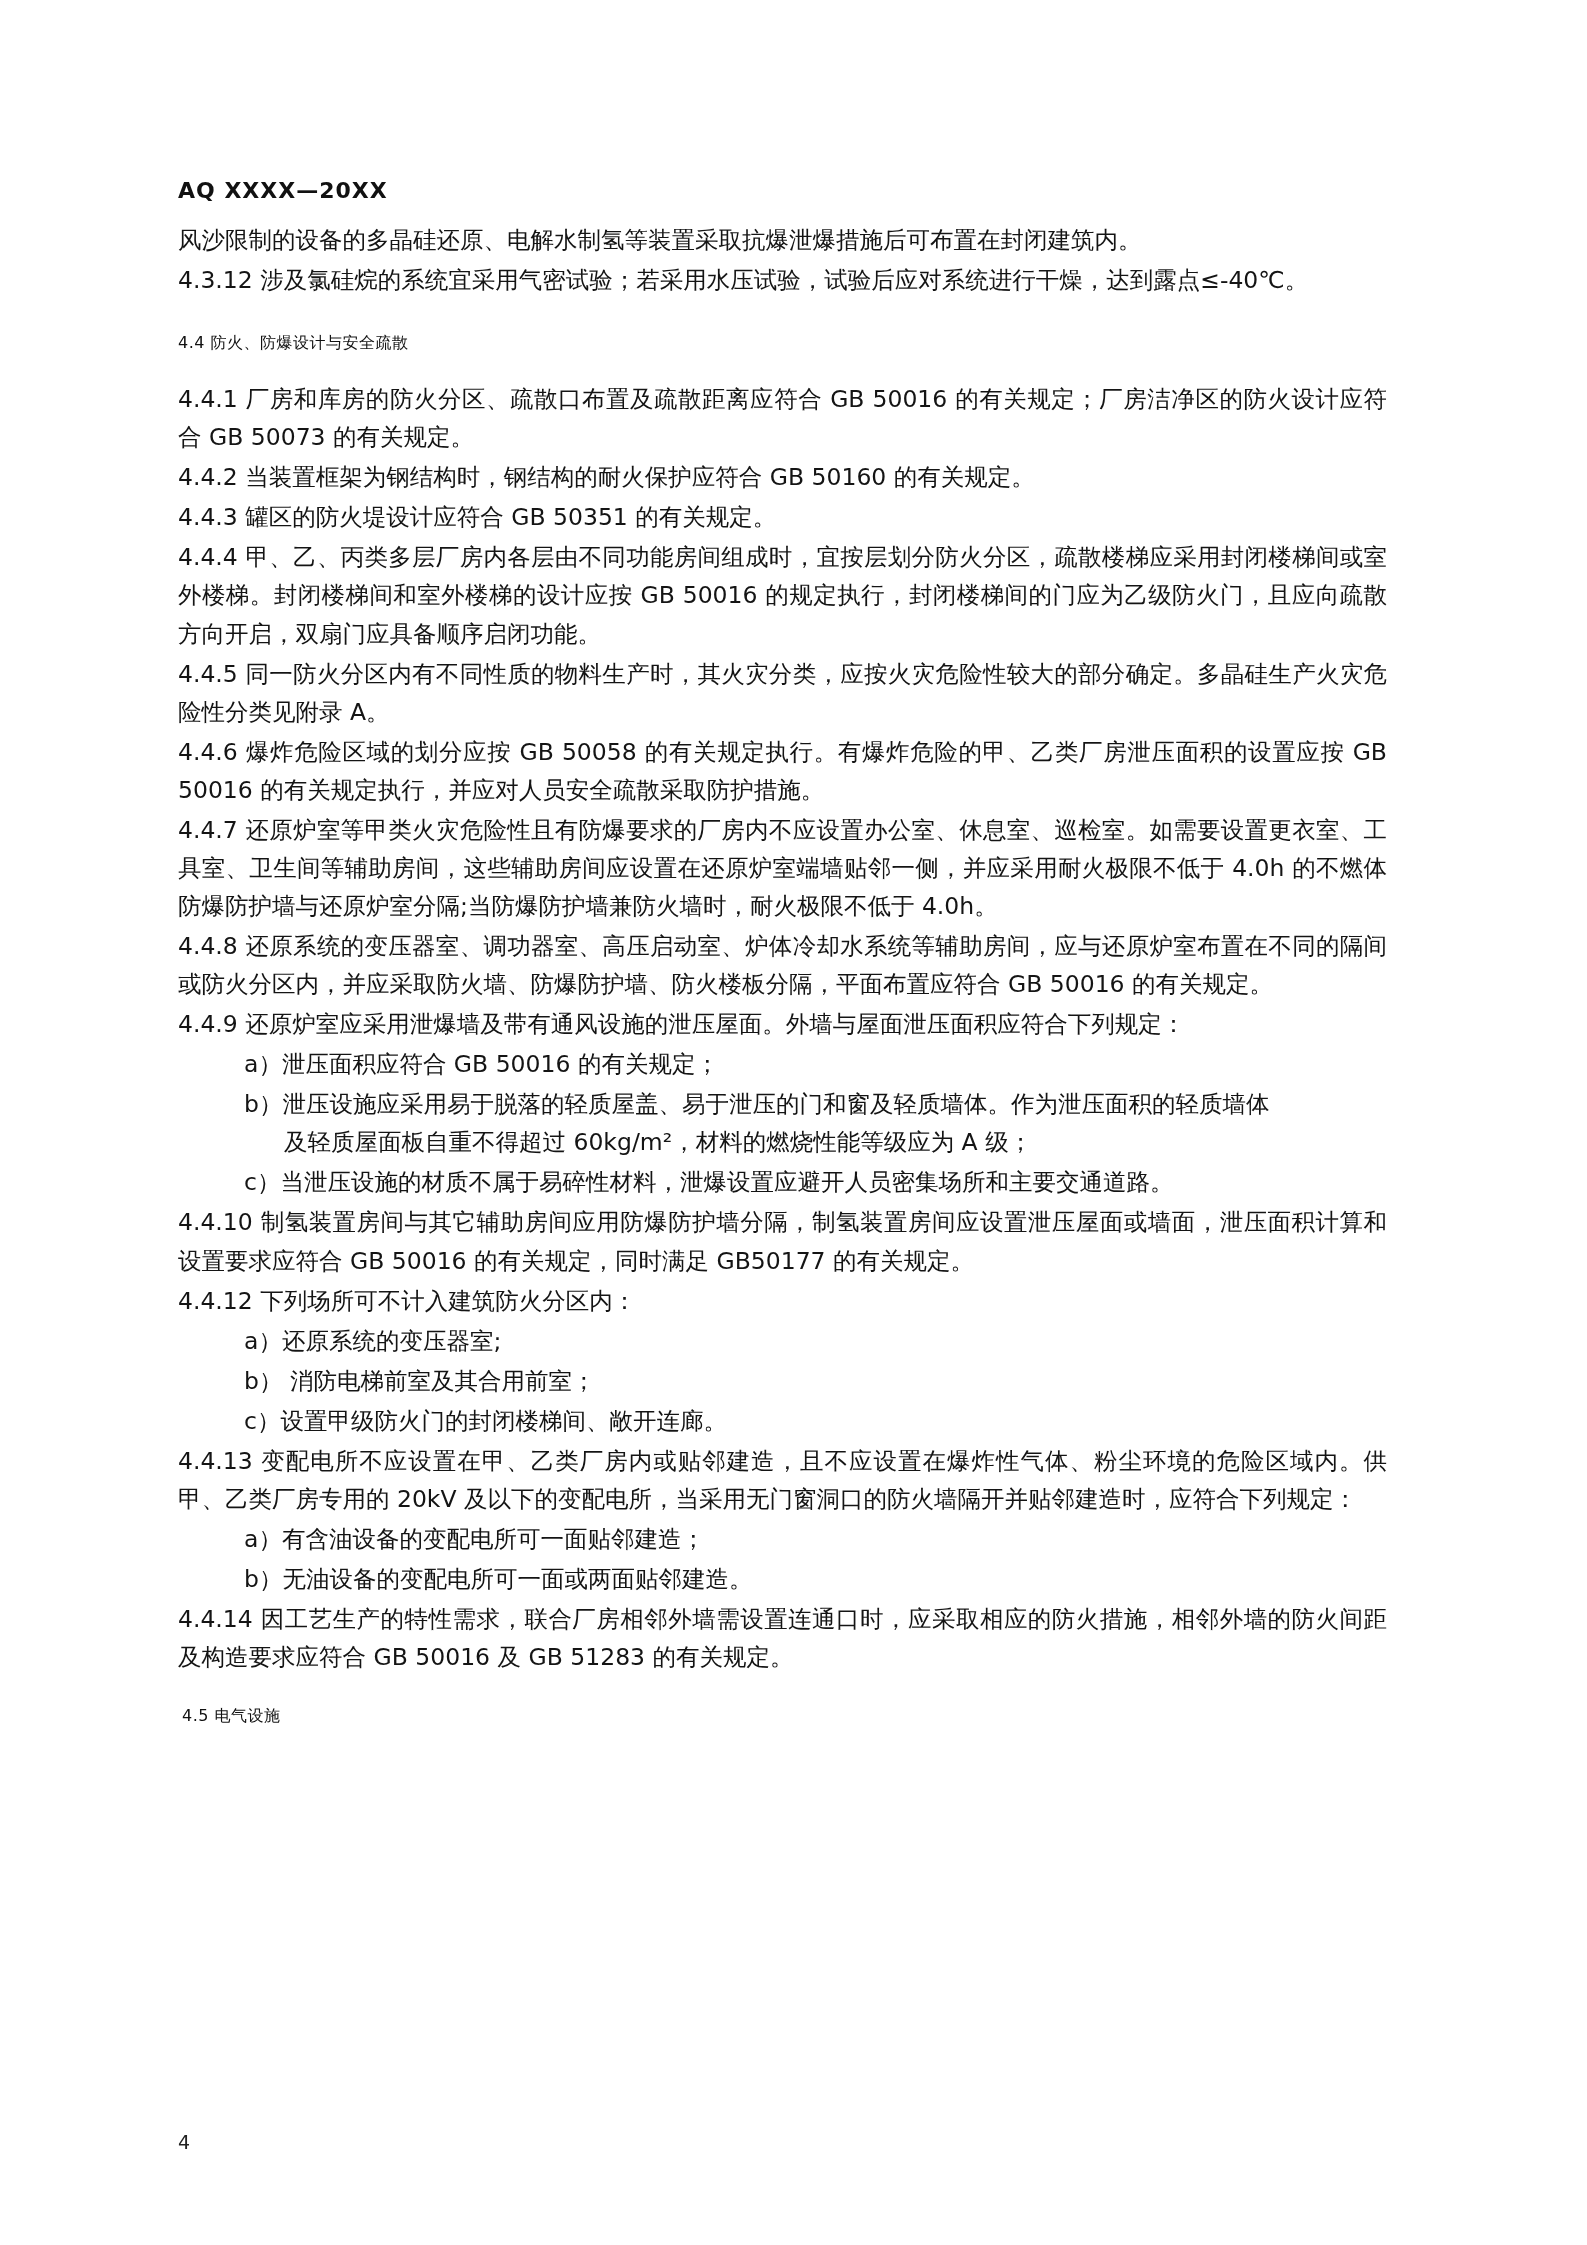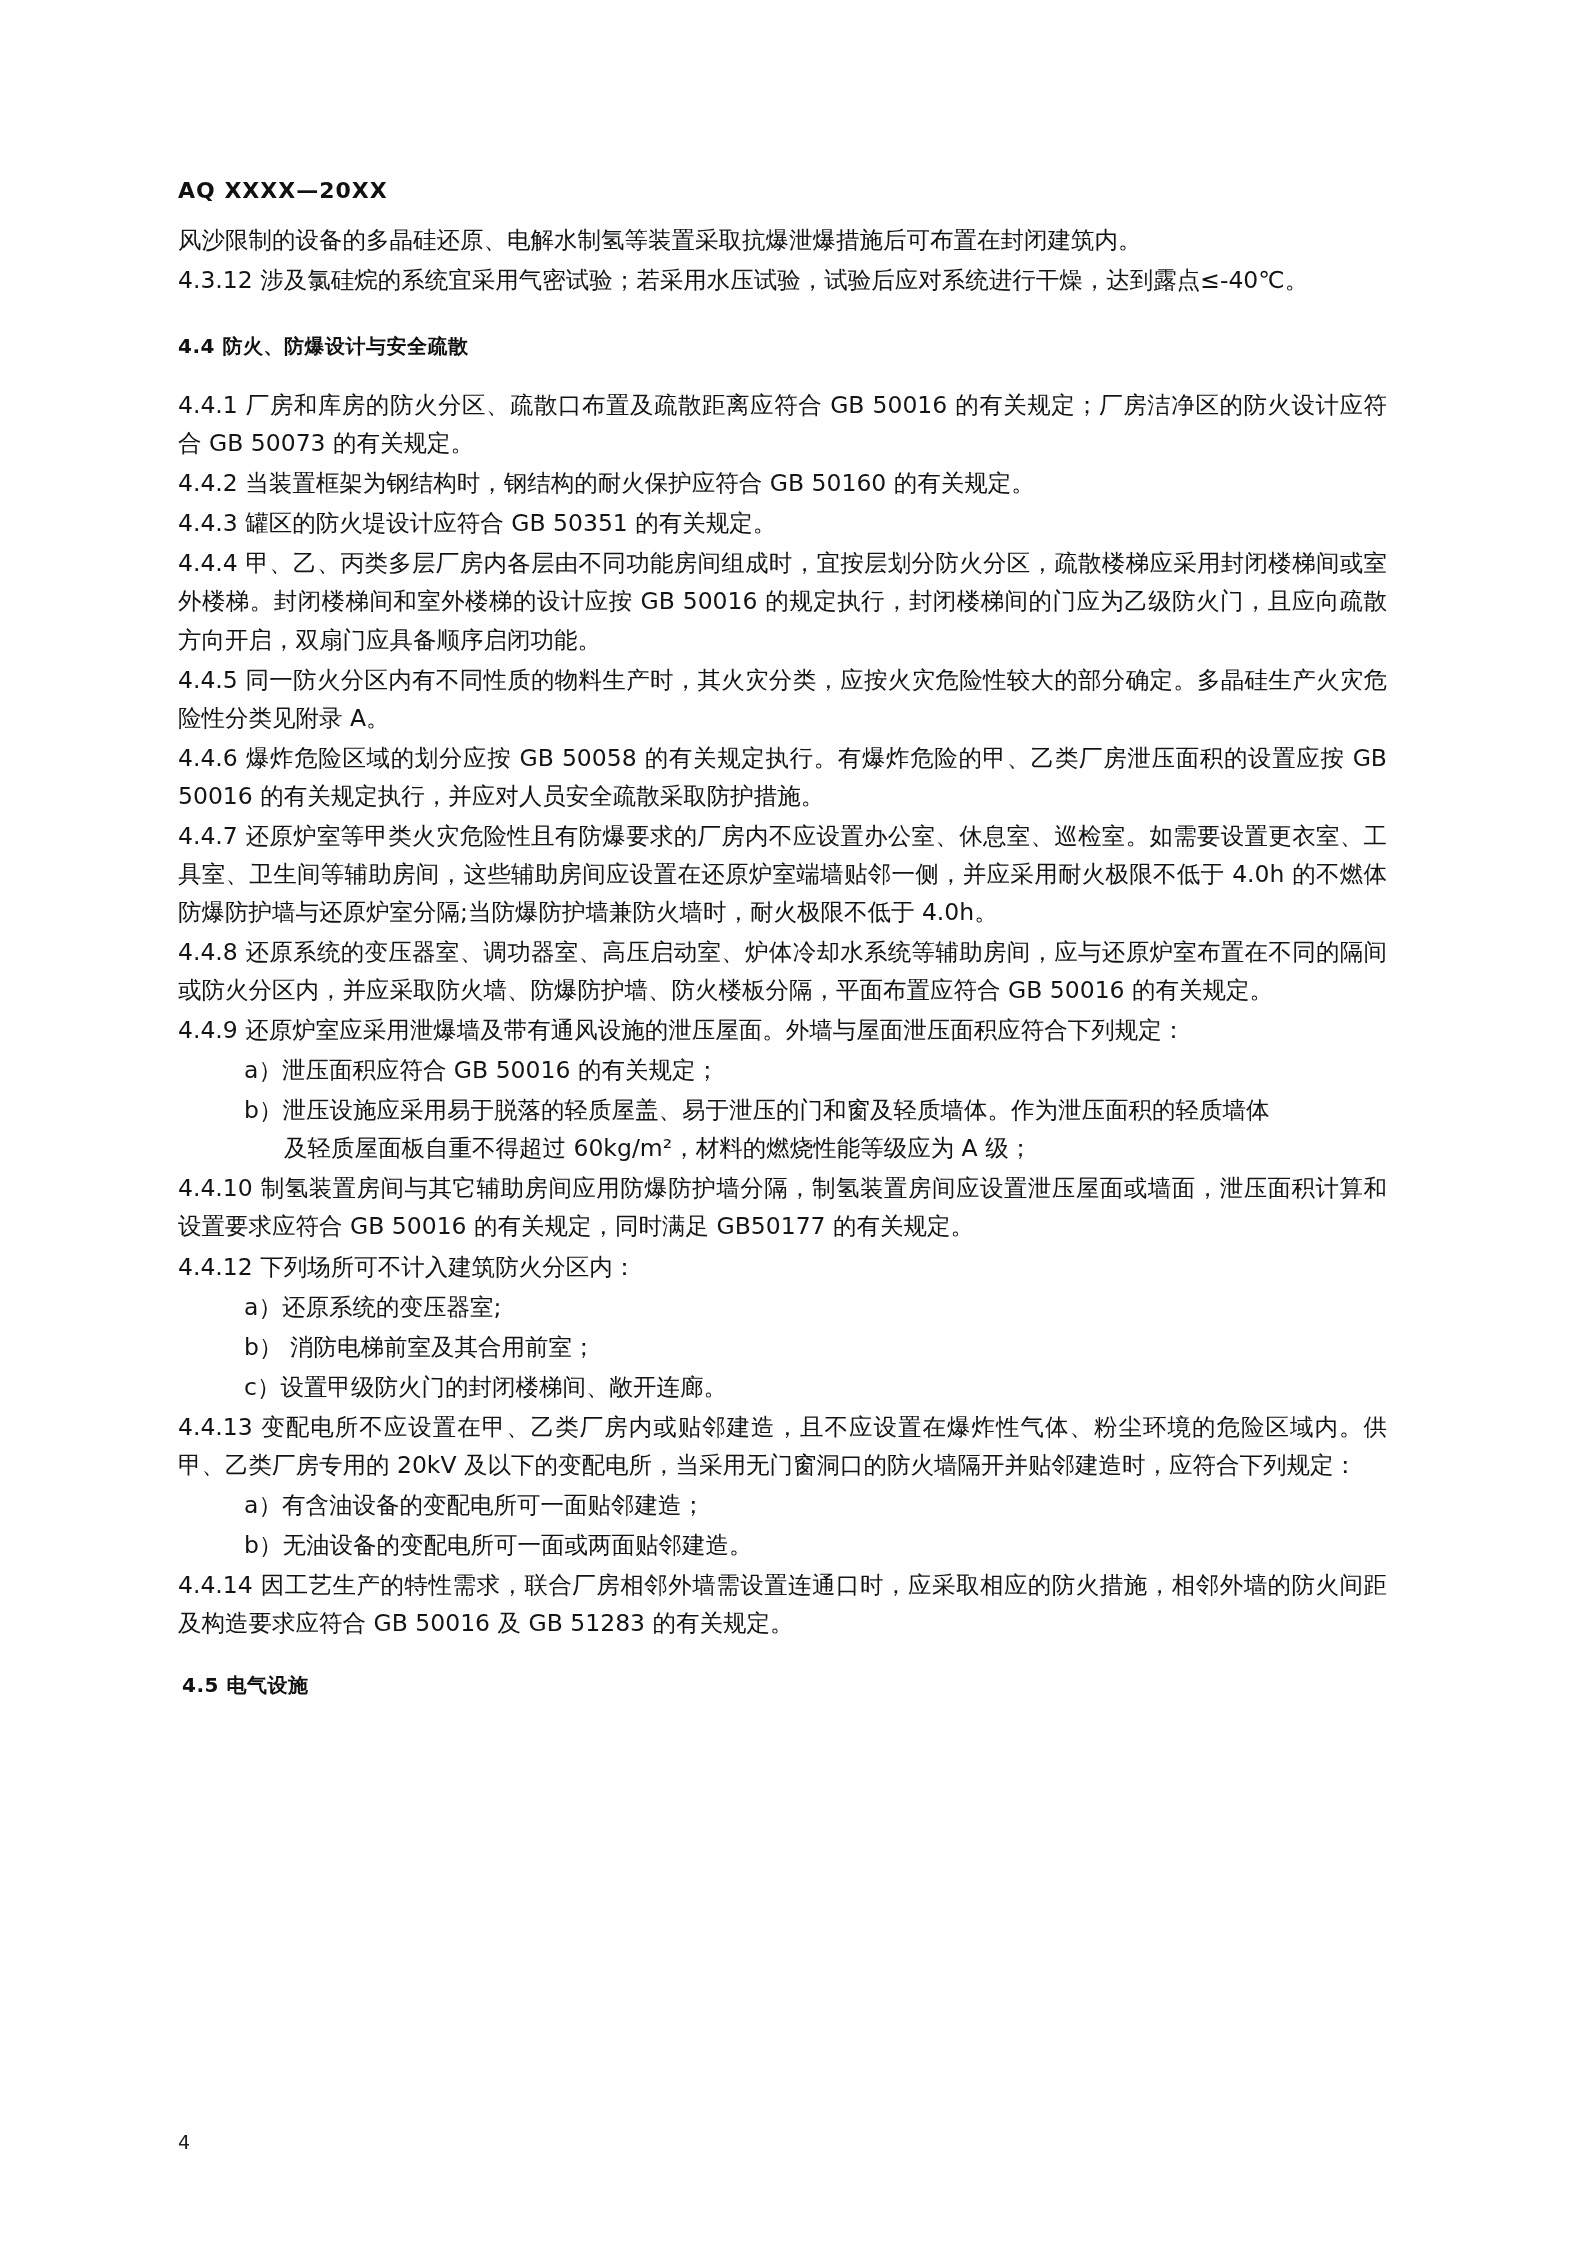--- a/index.html
+++ b/index.html
@@ -31,22 +31,22 @@
   }
   .para {
     font-size: 23.5px;
     line-height: 1.62;
     text-align: justify;
     text-justify: inter-ideograph;
     margin: 0 0 2px 0;
     color: #141414;
   }
   .section-title {
-    font-size: 20px;
-    font-weight: 700;
+    font-size: 16px;
+    font-weight: 400;
     margin: 34px 0 26px 0;
     color: #111;
     letter-spacing: 0.5px;
   }
   .section-title.tight {
     margin: 30px 0 10px 4px;
   }
   .sub-item {
     font-size: 23.5px;
     line-height: 1.62;
@@ -88,20 +88,21 @@
   <p class="para">4.4.6 爆炸危险区域的划分应按 GB 50058 的有关规定执行。有爆炸危险的甲、乙类厂房泄压面积的设置应按 GB 50016 的有关规定执行，并应对人员安全疏散采取防护措施。</p>
   <p class="para">4.4.7 还原炉室等甲类火灾危险性且有防爆要求的厂房内不应设置办公室、休息室、巡检室。如需要设置更衣室、工具室、卫生间等辅助房间，这些辅助房间应设置在还原炉室端墙贴邻一侧，并应采用耐火极限不低于 4.0h 的不燃体防爆防护墙与还原炉室分隔;当防爆防护墙兼防火墙时，耐火极限不低于 4.0h。</p>
   <p class="para">4.4.8 还原系统的变压器室、调功器室、高压启动室、炉体冷却水系统等辅助房间，应与还原炉室布置在不同的隔间或防火分区内，并应采取防火墙、防爆防护墙、防火楼板分隔，平面布置应符合 GB 50016 的有关规定。</p>
   <p class="para">4.4.9 还原炉室应采用泄爆墙及带有通风设施的泄压屋面。外墙与屋面泄压面积应符合下列规定：</p>
 
   <p class="sub-item">a）泄压面积应符合 GB 50016 的有关规定；</p>
   <p class="sub-item">
     <span>b）泄压设施应采用易于脱落的轻质屋盖、易于泄压的门和窗及轻质墙体。作为泄压面积的轻质墙体</span>
     <span class="cont">及轻质屋面板自重不得超过 60kg/m²，材料的燃烧性能等级应为 A 级；</span>
   </p>
+  <p class="sub-item">c）当泄压设施的材质不属于易碎性材料，泄爆设置应避开人员密集场所和主要交通道路。</p>
 
   <p class="para">4.4.10 制氢装置房间与其它辅助房间应用防爆防护墙分隔，制氢装置房间应设置泄压屋面或墙面，泄压面积计算和设置要求应符合 GB 50016 的有关规定，同时满足 GB50177 的有关规定。</p>
   <p class="para">4.4.12 下列场所可不计入建筑防火分区内：</p>
 
   <p class="sub-item">a）还原系统的变压器室;</p>
   <p class="sub-item">b）  消防电梯前室及其合用前室；</p>
   <p class="sub-item">c）设置甲级防火门的封闭楼梯间、敞开连廊。</p>
 
   <p class="para">4.4.13 变配电所不应设置在甲、乙类厂房内或贴邻建造，且不应设置在爆炸性气体、粉尘环境的危险区域内。供甲、乙类厂房专用的 20kV 及以下的变配电所，当采用无门窗洞口的防火墙隔开并贴邻建造时，应符合下列规定：</p>
 

